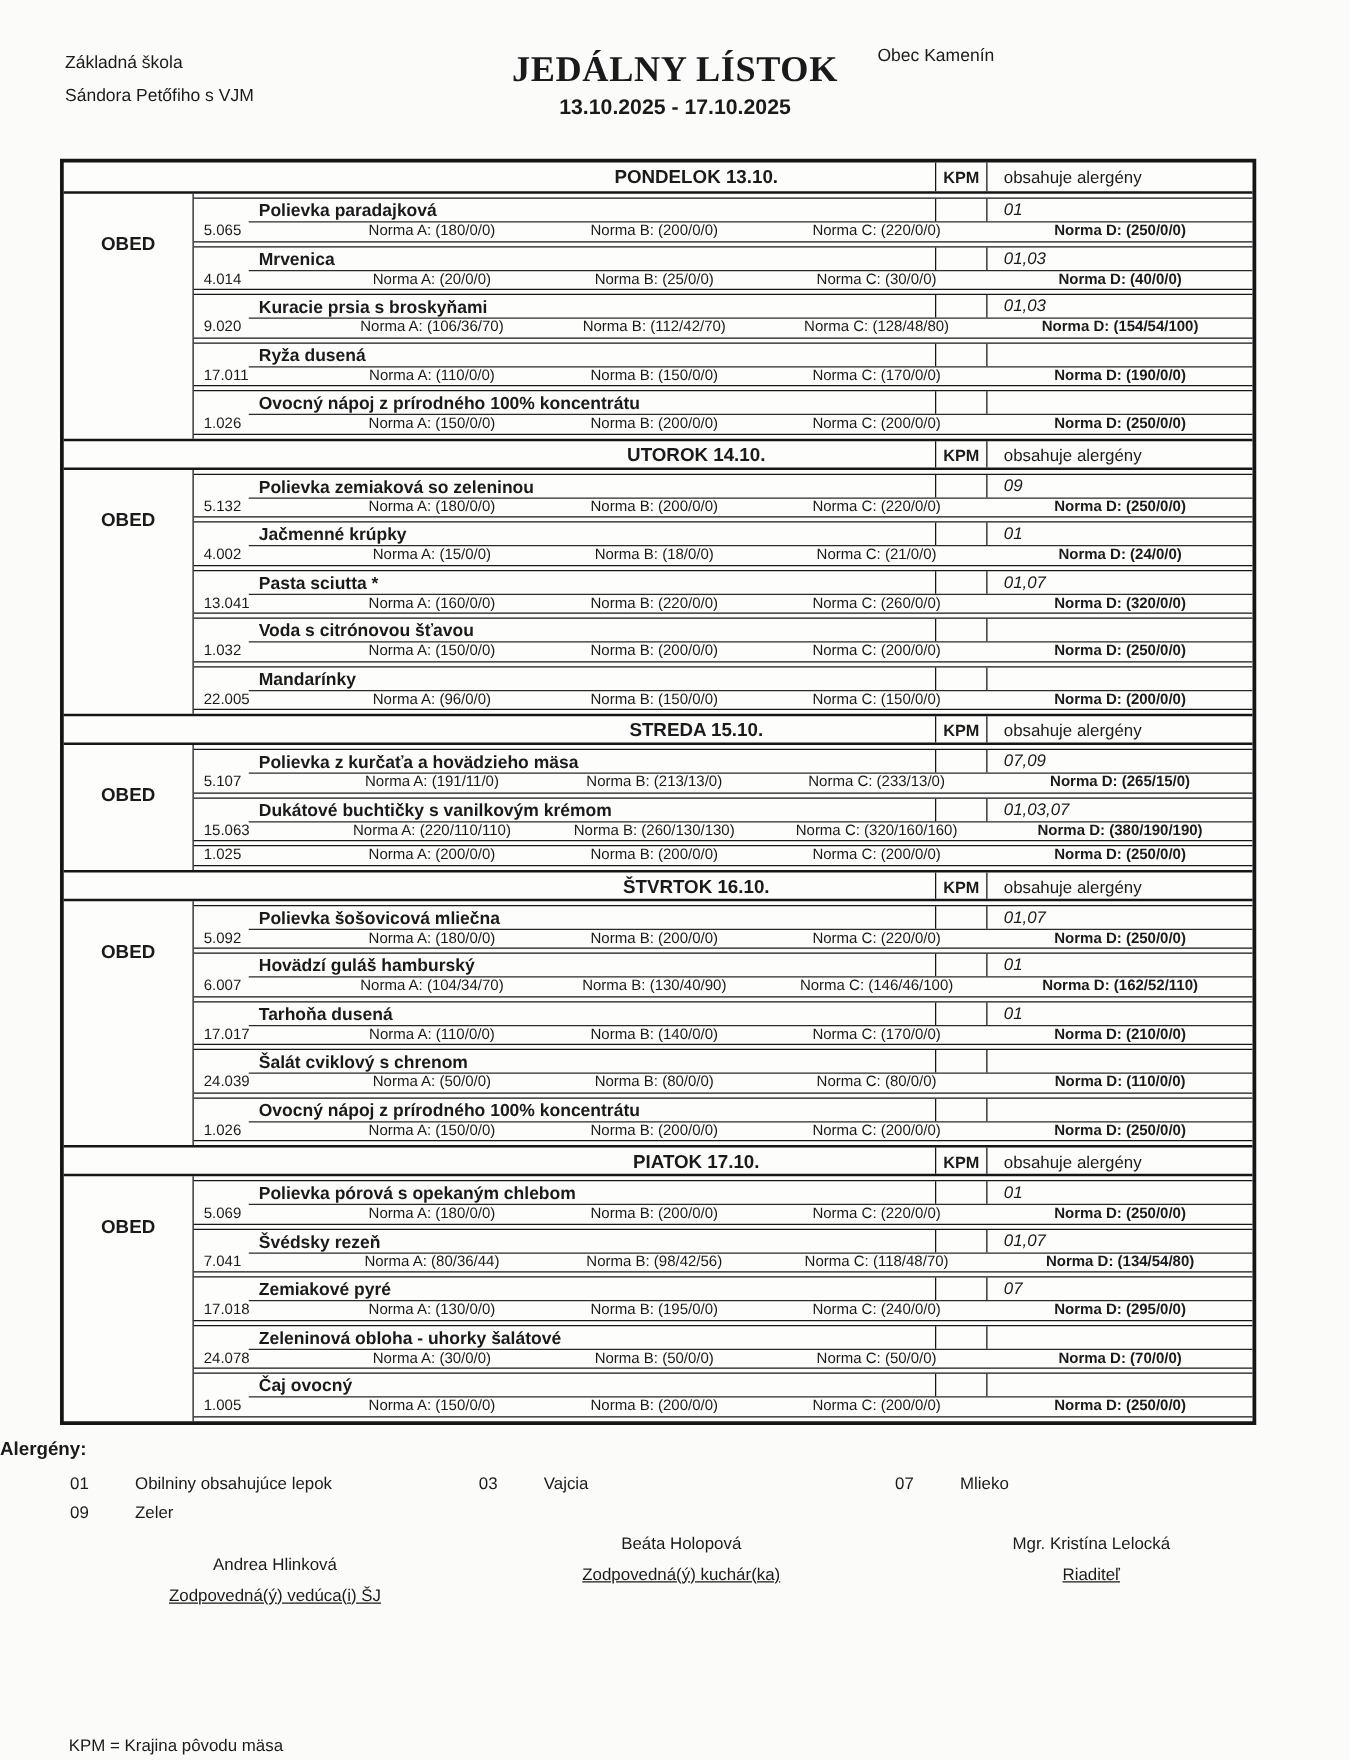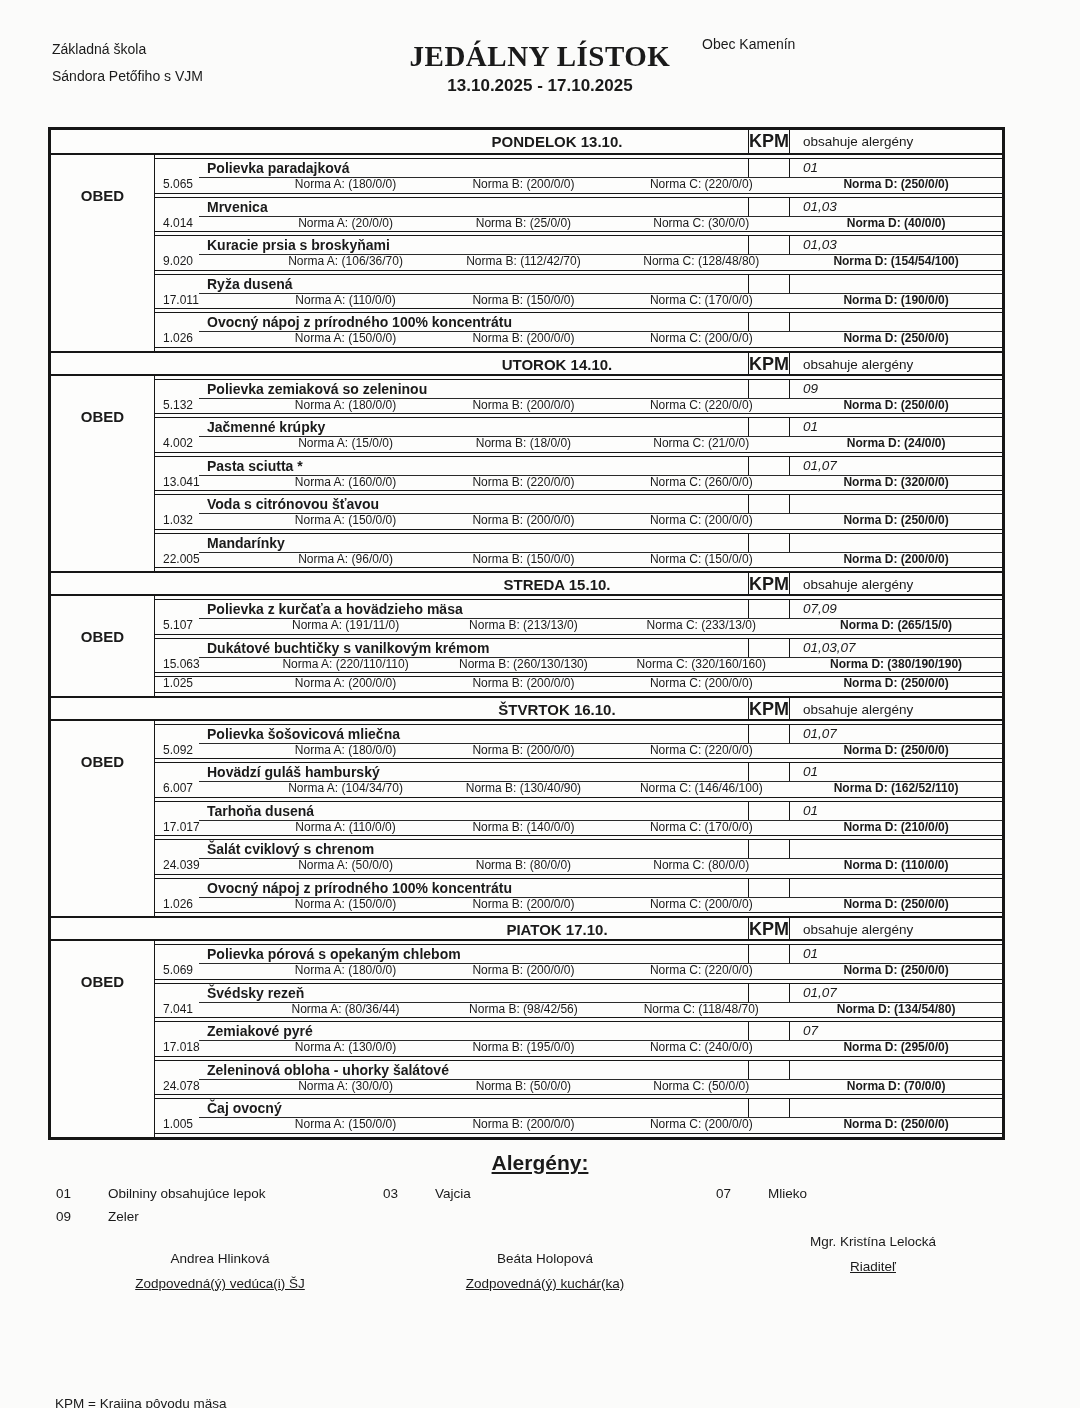--- a/index.html
+++ b/index.html
@@ -22,21 +22,21 @@
   .municipality { position: absolute; left: 702px; top: 36px; font-size: 14px; }
 
   
   .menu-table { margin-left: 48px; width: 957px; border: 3px solid #161616; background: #fdfdfc; }
 
   .day-section + .day-section .day-header { border-top: 2.5px solid #161616; }
   .day-header { position: relative; display: flex; height: 25px; border-bottom: 2px solid #161616; }
   .dh-main { flex: 1; }
   .dh-kpm {
     width: 42px; border-left: 1.5px solid #161616; border-right: 1.5px solid #161616;
-    text-align: right; font-weight: bold; font-size: 18px; line-height: 23px;
+    text-align: center; font-weight: bold; font-size: 13px; line-height: 23px;
   }
   .dh-al { width: 212px; padding-left: 13px; font-size: 13.5px; line-height: 24px; }
   .day-title {
     position: absolute; left: 6px; top: 0; width: 745px; height: 100%;
     text-align: center; font-weight: bold; font-size: 15px; line-height: 24px;
     padding-left: 255px;
   }
 
   .day-body { display: flex; }
   .meal-cell {
@@ -51,30 +51,30 @@
   .dish-name { flex: 1; padding-left: 8px; font-weight: bold; font-size: 14px; line-height: 18px; }
   .kpm-blank { width: 42px; border-left: 1.5px solid #161616; border-right: 1.5px solid #161616; }
   .dish-allergens { width: 212px; padding-left: 13px; font-style: italic; font-size: 13.5px; line-height: 17px; }
 
   .norma-row { display: flex; height: 14.5px; font-size: 12px; line-height: 13px; }
   .norma-code { width: 12%; padding-left: 8px; }
   .norma-a, .norma-b, .norma-c { width: 21%; text-align: center; }
   .norma-d { width: 25%; text-align: center; font-weight: bold; }
 
   
-  .alergeny-title { text-align: center; font-weight: bold; font-size: 21px; text-decoration: underline; margin-top: 11px; }
+  .alergeny-title { font-weight: bold; font-size: 15px; margin-top: 11px; }
   .legend { margin: 9px 0 0 56px; display: grid; grid-template-columns: 327px 333px 1fr; font-size: 13.5px; row-gap: 4px; }
   .legend-item { display: flex; line-height: 19px; }
   .lg-code { width: 52px; }
 
   
   .signatures { position: relative; height: 88px; margin-top: 8px; font-size: 13.5px; }
   .sig { position: absolute; width: 240px; text-align: center; }
   .sig-left   { left: 100px; top: 17px; }
-  .sig-center { left: 425px; top: 17px; }
+  .sig-center { left: 425px; top: 0; }
   .sig-right  { left: 753px; top: 0; }
   .sig-role { margin-top: 10px; text-decoration: underline; display: inline-block; }
 
   
   .kpm-note { margin: 24px 0 0 55px; font-size: 13.5px; line-height: 23px; white-space: pre; }
 </style>
 </head>
 <body>
 
 <div class="page-header">

